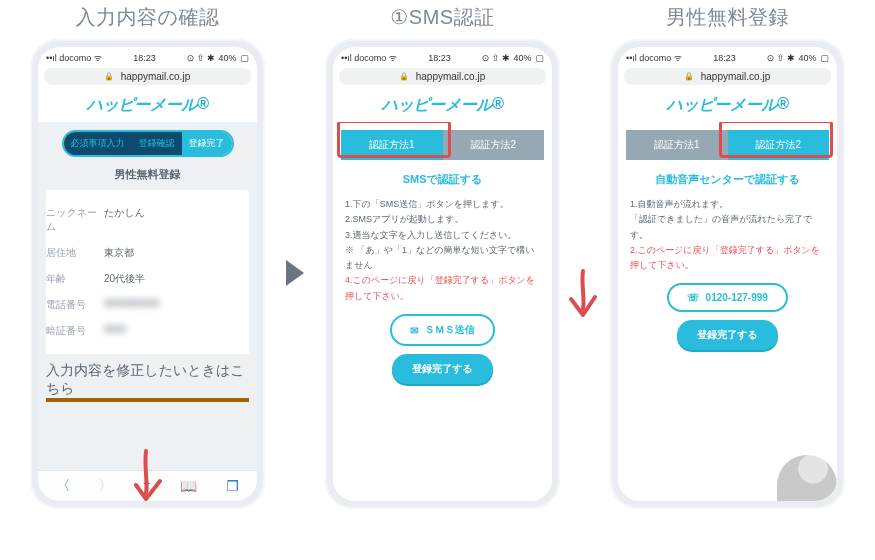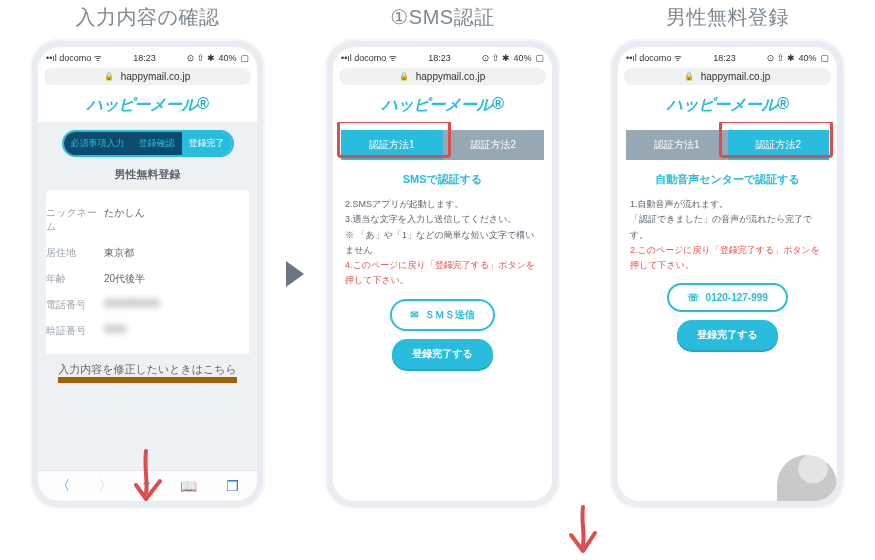--- a/index.html
+++ b/index.html
@@ -8,21 +8,21 @@
     --cyan:#29bcdc;
     --cyan-dark:#1ea9c9;
     --red:#e84c4c;
     --grey:#8b95a0;
     --label-grey:#9aa3ad;
     --title-grey:#7d8892;
     --panel-bg:#eef1f4;
     --annot:#dc4e4e;
   }
   body{margin:0;font-family:"Hiragino Kaku Gothic ProN","Meiryo",sans-serif;background:#fff;width:875px;height:560px;box-sizing:border-box;padding:0 30px;}
-  .row{display:flex;align-items:flex-end;justify-content:space-between;gap:6px;}
+  .row{display:flex;align-items:center;justify-content:space-between;gap:6px;}
   .col{display:flex;flex-direction:column;align-items:center;}
   .section-title{font-size:20px;color:var(--title-grey);margin:4px 0 8px;font-weight:400;letter-spacing:0.5px;}
   .tri-spacer{display:flex;align-items:center;justify-content:center;width:30px;height:var(--frame-h);margin-top:36px;}
   .tri-spacer svg{width:22px;height:30px;}
 
   
   .phone{width:var(--frame-w);height:var(--frame-h);border-radius:28px;background:#e9edf1;padding:8px;box-sizing:border-box;box-shadow:inset 0 0 0 2px #f4f6f8;position:relative;}
   .screen{width:100%;height:100%;background:#fff;border-radius:22px;overflow:hidden;display:flex;flex-direction:column;position:relative;}
 
   .status{display:flex;align-items:center;justify-content:space-between;font-size:9px;color:#333;padding:4px 8px 2px;}
@@ -39,21 +39,21 @@
   .steps{display:flex;gap:0;border:2px solid var(--cyan);border-radius:20px;overflow:hidden;font-size:9px;}
   .steps div{padding:5px 7px;color:var(--cyan);background:#0c4a6e;}
   .steps div.on{background:var(--cyan);color:#fff;}
 
   .subttl{font-size:11px;color:#5c6670;margin:10px 0 8px;font-weight:600;}
   .card{background:#fff;border-radius:4px 4px 0 0;width:100%;box-sizing:border-box;padding:10px 0;font-size:10px;}
   .kv{display:flex;padding:6px 0;}
   .kv .k{width:58px;color:var(--label-grey);}
   .kv .v{color:#5c6670;}
   .blur{filter:blur(3px);color:#bbb;}
-  .edit{font-size:11px;color:#5c6670;margin:8px 0 6px;border-bottom:6px solid #a16207;}
+  .edit{font-size:14px;color:#5c6670;margin:8px 0 6px;border-bottom:4px solid #a16207;}
 
   .safari{display:flex;justify-content:space-around;align-items:center;padding:6px 4px;border-top:1px solid #e2e5e9;background:#fdfdfd;}
   .safari span{color:#2a7de1;font-size:14px;}
   .safari .dis{color:#c4cad2;}
 
   
   .tabs{display:flex;width:100%;gap:0;}
   .tab{flex:1;text-align:center;padding:8px 0;font-size:10px;color:#fff;background:#97a8b5;}
   .tab.on{background:var(--cyan);}
   .method-ttl{color:var(--cyan);font-size:11px;margin:12px 0 10px;font-weight:600;}
@@ -171,20 +171,21 @@
             <span>ハッピーメール</span>
             <span class="dot">®</span>
           </div>
         <div class="page" data-interactable="false" style="background:#fff;">
           <div class="tabs" data-interactable="false">
             <div class="tab on" data-interactable="true">認証方法1</div>
             <div class="tab" data-interactable="true">認証方法2</div>
           </div>
           <div class="method-ttl" data-interactable="false">SMSで認証する</div>
           <div class="steps-list" data-interactable="false">
+            <div data-interactable="false">1.下の「SMS送信」ボタンを押します。</div>
             <div data-interactable="false">2.SMSアプリが起動します。</div>
             <div data-interactable="false">3.適当な文字を入力し送信してください。</div>
             <div data-interactable="false">※ 「あ」や「1」などの簡単な短い文字で構いません</div>
             <div class="red" data-interactable="false">4.このページに戻り「登録完了する」ボタンを押して下さい。</div>
           </div>
           <div class="btn-outline" data-interactable="true">
             <span data-interactable="false">✉</span>
             <span data-interactable="false">ＳＭＳ送信</span>
           </div>
           <div class="btn-fill" data-interactable="true">

